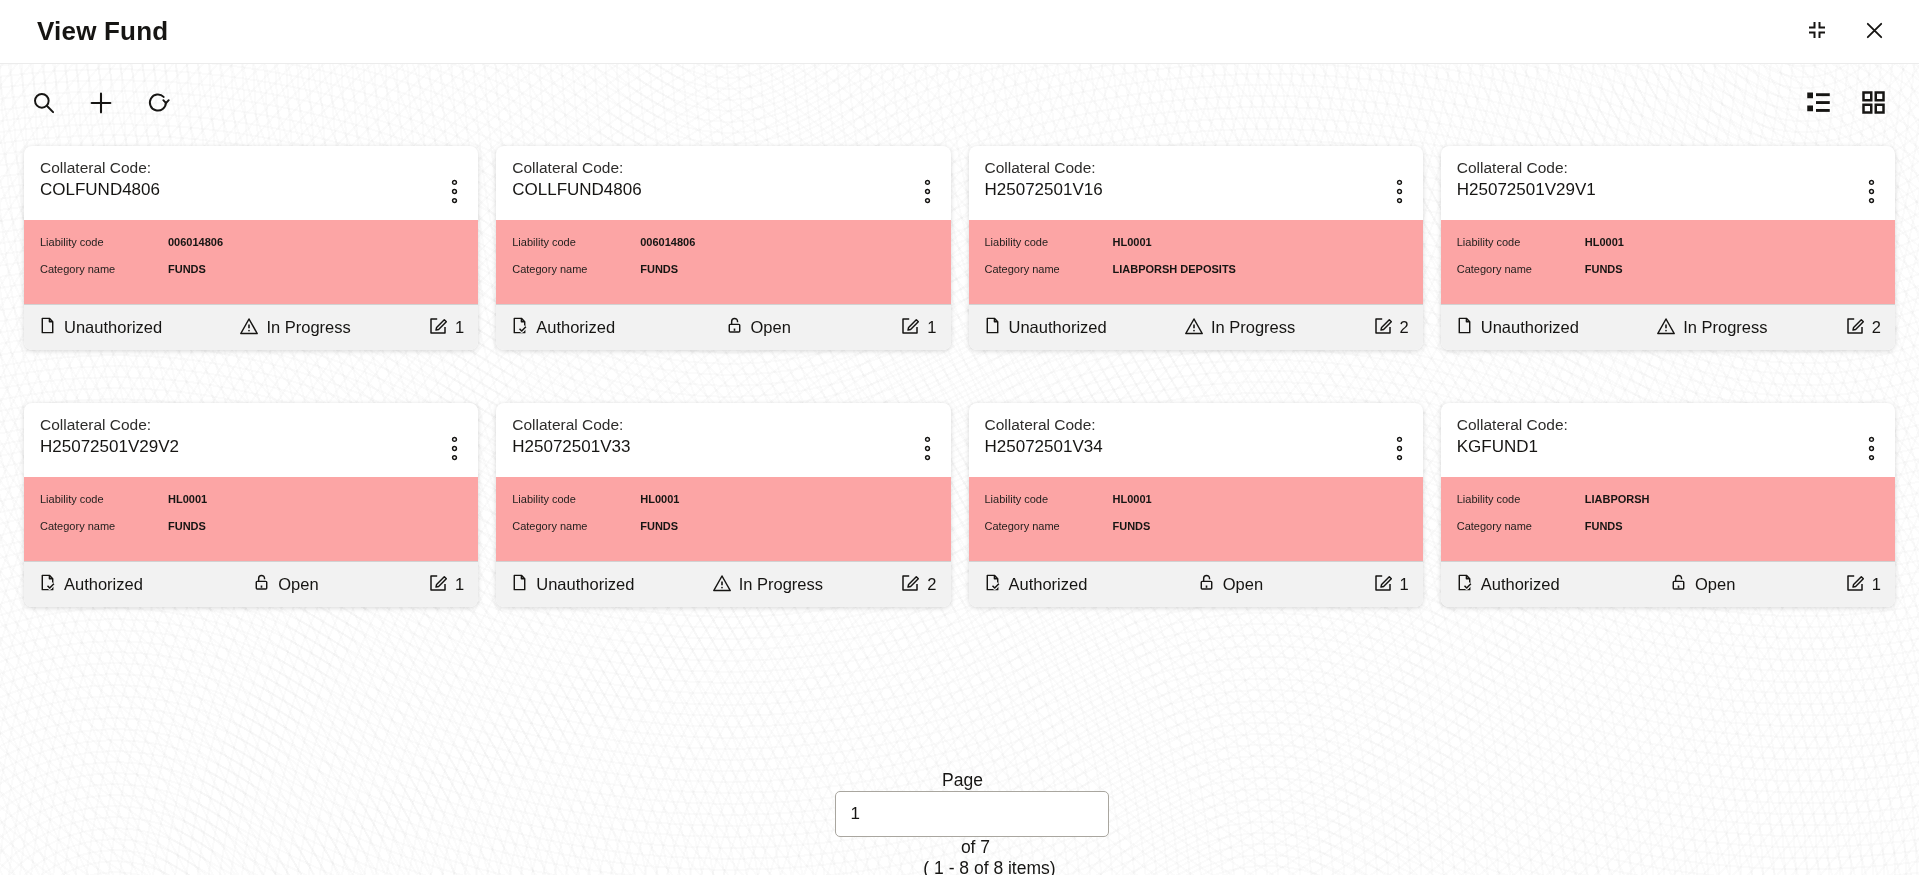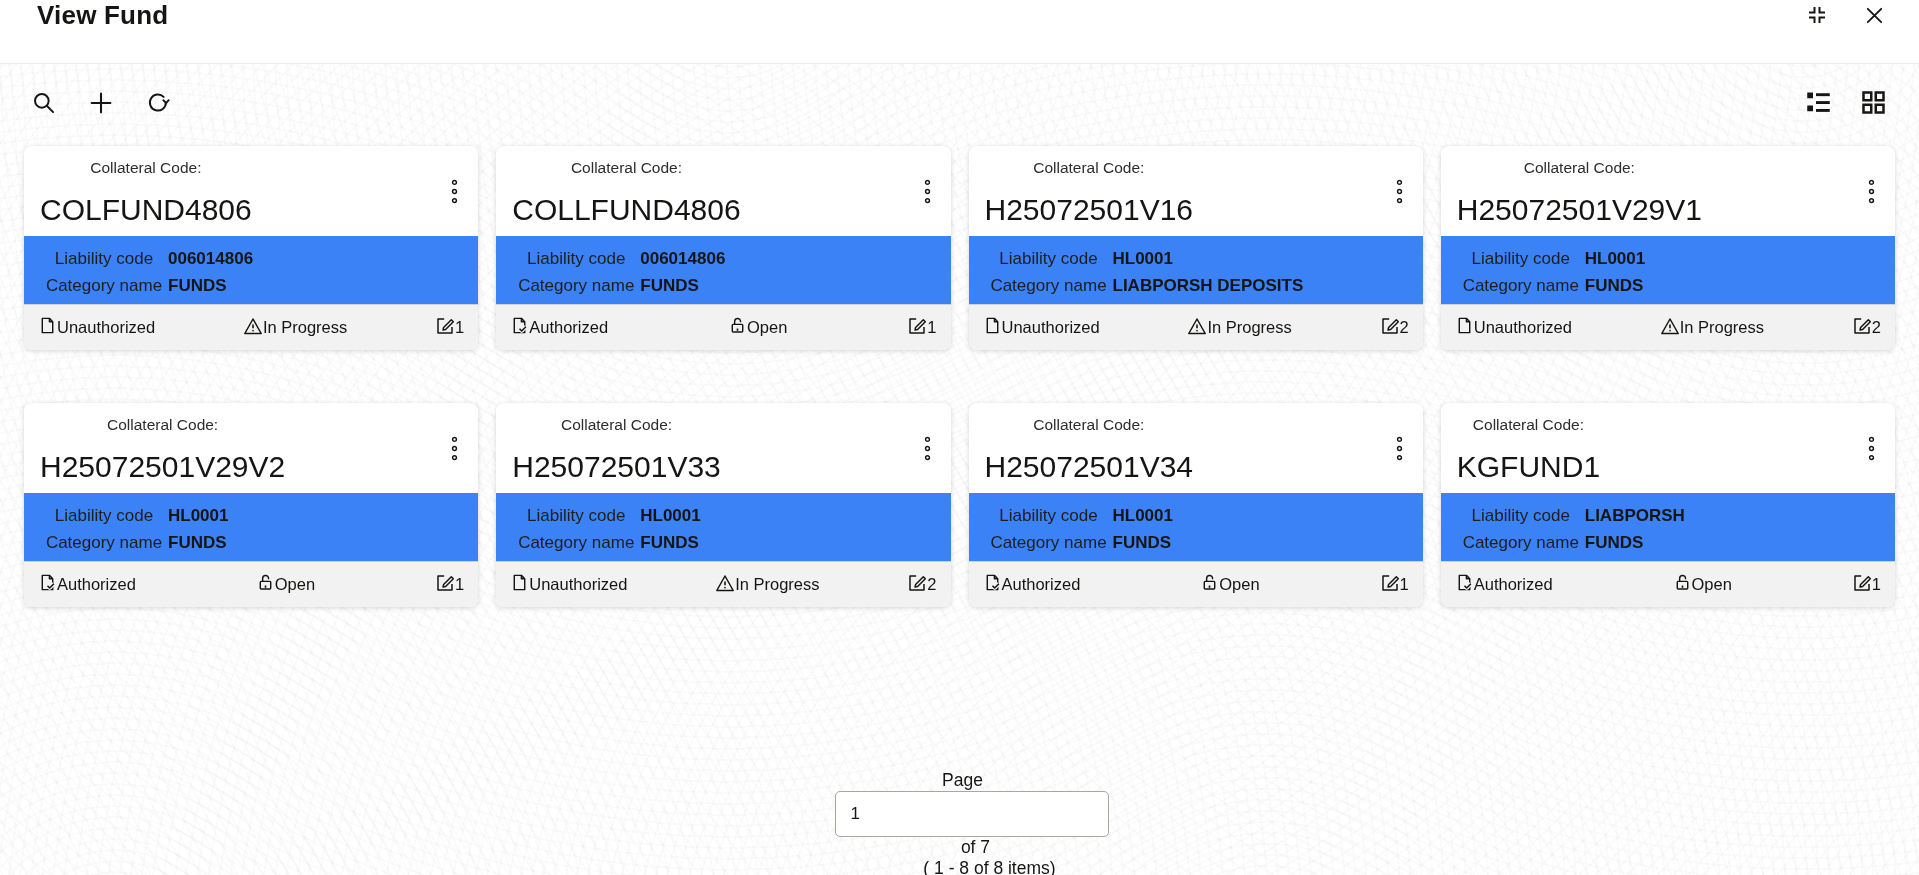--- a/index.html
+++ b/index.html
@@ -7,21 +7,21 @@
   body {
     width:1919px; height:875px; overflow:hidden;
     font-family:"Liberation Sans", sans-serif;
     color:#161513; background:#fff;
   }
   .app { display:flex; flex-direction:column; height:100%; border-top-left-radius:14px; overflow:hidden; }
 
   
   .titlebar {
     height:64px; flex:0 0 64px; background:#fff;
-    display:flex; align-items:flex-start; justify-content:space-between;
+    display:flex; align-items:center; justify-content:space-between;
     padding:0 30px 0 37px; border-bottom:1px solid #ececec;
   }
   .titlebar h1 { margin:0; font-size:26px; font-weight:bold; letter-spacing:.2px; }
   .window-controls { display:flex; align-items:center; gap:28px; }
 
   
   .content {
     flex:1; position:relative; padding:0 24px;
     background:
       repeating-radial-gradient(circle at 6% 112%,  rgba(0,0,0,0.016) 0 2px, transparent 2px 11px),
@@ -41,40 +41,40 @@
 
   
   .grid {
     margin-top:24px;
     display:grid; grid-template-columns:repeat(4, 1fr);
     column-gap:18px; row-gap:53px;
   }
   .card {
     background:#fff; border-radius:8px; overflow:hidden;
     box-shadow:0 1px 5px rgba(0,0,0,.16);
-    height:204px; display:flex; flex-direction:column;text-align:center;
+    height:204px; display:flex; flex-direction:column;
   }
   .card-header { padding:13px 14px 9px 16px; display:flex; justify-content:space-between; align-items:flex-start; }
   .collateral-label { font-size:15.5px; color:#2e2d2b; }
-  .card-code { font-size:30px; margin-top:16px; color:#161513; }
+  .card-code { font-size:17px; margin-top:3px; color:#161513; }
   .kebab-btn { background:none; border:none; padding:4px 6px; cursor:pointer; margin-top:16px; }
   .card-body {
-    background:#3b82f6; flex:1; padding:9px 16px 0 16px;
-    font-size:17px; line-height:27px;
+    background:#fca5a5; flex:1; padding:9px 16px 0 16px;
+    font-size:11px; line-height:27px;
   }
   .kv-row { display:flex; }
   .kv-label { width:128px; flex:0 0 128px; color:#1f1e1c; }
   .kv-value { font-weight:700; color:#161513; }
   .card-footer {
     background:#f2f2f2; border-top:1px solid #d2d2d2;
     height:46px; flex:0 0 46px;
     display:flex; align-items:center; justify-content:space-between;
     padding:0 14px 0 14px; font-size:16.5px;
   }
-  .status-item { display:flex; align-items:center; }
+  .status-item { display:flex; align-items:center; gap:7px; }
 
   
   .pagination {
     position:absolute; left:24px; right:24px; top:706px;
     display:flex; align-items:center; font-size:17.5px;flex-direction:column;
   }
   .page-label { margin-left:6px; }
   .page-input {
     margin-left:24px; width:274px; height:46px;
     border:1px solid #a9a69f; border-radius:5px;

